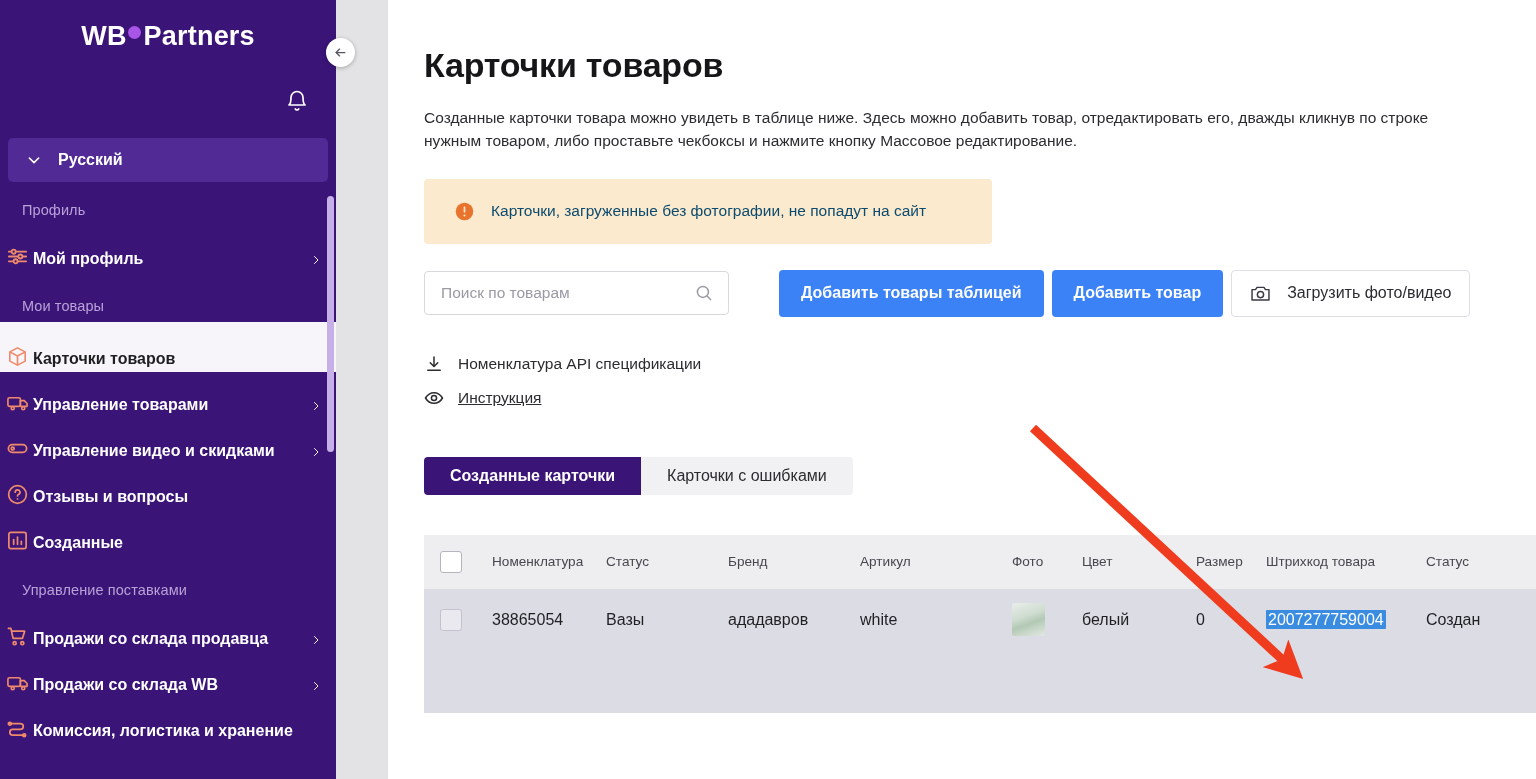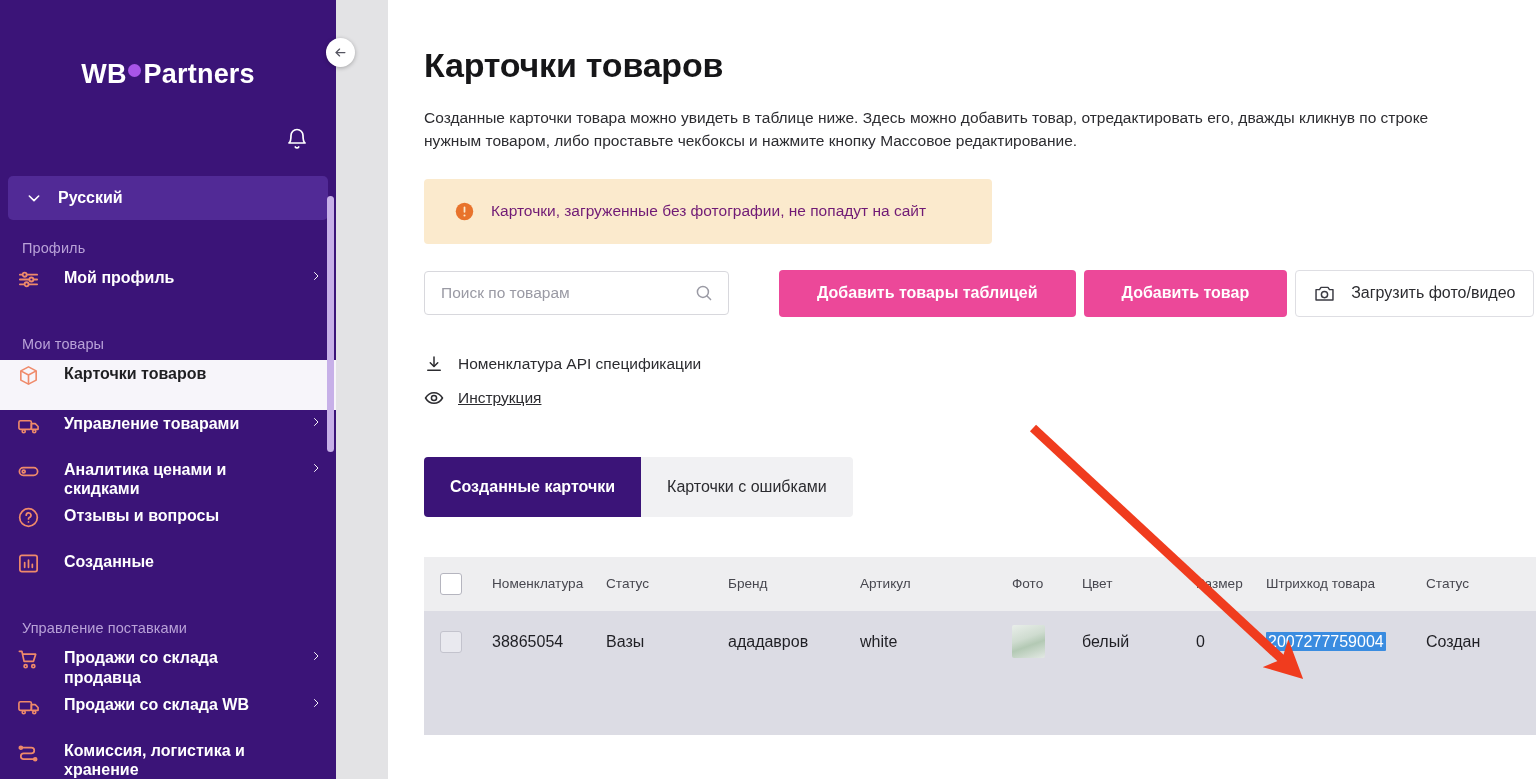--- a/index.html
+++ b/index.html
@@ -17,21 +17,20 @@
     position: relative;
     width: 336px; height: 779px;
     background: #3b1478;
     flex: 0 0 336px;
     overflow: hidden;
   }
   .brand {
     height: 72px;
     display: flex; align-items: center; justify-content: center;
     position: relative;
-    margin-top: 38px;
   }
   .brand-text {
     color: #ffffff;
     font-size: 27px;
     font-weight: 700;
     letter-spacing: .2px;
     white-space: nowrap;
   }
   .brand-text .wb { font-weight: 700; }
   .brand-dot {
@@ -64,24 +63,24 @@
 
   .group-title {
     color: #b9a2d8;
     font-size: 14.5px;
     padding: 20px 5px 8px 22px;
     letter-spacing: .1px;
   }
   .group-title.tight { padding-top: 26px; }
 
   .nav-item {
-    display: flex; align-items: flex-start;
+    display: flex; align-items: flex-end;
     min-height: 46px;
-    padding: 4px 14px 4px 17px;
-    gap: 24px;
+    padding: 4px 14px 4px 6px;
+    gap: 4px;
     color: #ffffff;
     font-size: 16px;
     font-weight: 700;
     cursor: pointer;
     position: relative;
   }
   .nav-item .nav-ico { flex: 0 0 23px; width: 23px; height: 23px; display:block; }
   .nav-item .nav-label { flex: 1 1 auto; line-height: 1.2; }
   .nav-item .nav-chev { flex: 0 0 12px; width: 12px; height: 16px; display:block; opacity:.95; }
   .nav-item.active {
@@ -155,21 +154,21 @@
   .alert {
     margin-top: 26px;
     width: 568px;
     background: #fbeacd;
     border-radius: 4px;
     display: flex; align-items: center;
     gap: 16px;
     padding: 22px 20px 22px 30px;
   }
   .alert-icon { flex: 0 0 21px; width: 21px; height: 21px; display:block; }
-  .alert-text { font-size: 15.5px; color: #701a75; }
+  .alert-text { font-size: 15.5px; color: #0c4a6e; }
 
   .toolbar {
     margin-top: 26px;
     display: flex; align-items: center;
     gap: 8px;
   }
   .search-box {
     width: 305px; height: 44px;
     border: 1px solid #d8d8dd;
     border-radius: 4px;
@@ -183,26 +182,26 @@
     font-size: 15.5px;
     color: #2c2c30;
     font-family: inherit;
     background: transparent;
   }
   .search-box input::placeholder { color: #9a9aa4; }
   .search-ico { flex: 0 0 20px; width: 20px; height: 20px; display:block; }
 
   .btn-primary {
     height: 47px;
-    background: #ec4899;
+    background: #3b82f6;
     color: #ffffff;
     border: 0; border-radius: 4px;
     font-size: 16px; font-weight: 700;
     font-family: inherit;
-    padding: 0 38px;
+    padding: 0 22px;
     cursor: pointer;
     white-space: nowrap;
   }
   .btn-primary.b1 { margin-left: 42px; }
   .btn-ghost {
     height: 47px;
     background: #ffffff;
     color: #2c2c30;
     border: 1px solid #dedee3;
     border-radius: 4px;
@@ -226,21 +225,21 @@
   }
   .link-row + .link-row { margin-top: 0; text-decoration: underline; }
   .link-ico { width: 20px; height: 20px; display:block; flex: 0 0 20px; }
 
   .tabs {
     margin-top: 42px;
     display: flex; align-items: stretch;
     width: 452px;
   }
   .tab {
-    height: 60px;
+    height: 38px;
     display: flex; align-items: center; justify-content: center;
     font-size: 16px;
     font-weight: 700;
     cursor: pointer;
     padding: 0 26px;
   }
   .tab.active { background: #3b1478; color: #ffffff; border-radius: 4px 0 0 4px; }
   .tab.inactive { background: #f1f1f3; color: #2c2c30; font-weight: 400; border-radius: 0 4px 4px 0; }
 
   
@@ -381,21 +380,21 @@
       </span>
     </div>
 
     <div class="nav-item">
       <span>
         <svg class="nav-ico" viewBox="0 0 24 24" fill="none" stroke="#ef8a6a" stroke-width="1.8" stroke-linejoin="round">
           <rect x="2.5" y="8" width="19" height="8" rx="4"></rect>
             <circle cx="7" cy="12" r="1.5"></circle>
         </svg>
       </span>
-      <span class="nav-label">Аналитика ценами и скидками</span>
+      <span class="nav-label">Управление видео и скидками</span>
       <span>
         <svg class="nav-chev" viewBox="0 0 24 24" fill="none" stroke="#ffffff" stroke-width="2" stroke-linecap="round" stroke-linejoin="round">
             <path d="M9 5l7 7-7 7"></path>
           </svg>
       </span>
     </div>
 
     <div class="nav-item">
       <span>
         <svg class="nav-ico" viewBox="0 0 24 24" fill="none" stroke="#ef8a6a" stroke-width="1.8" stroke-linecap="round">

